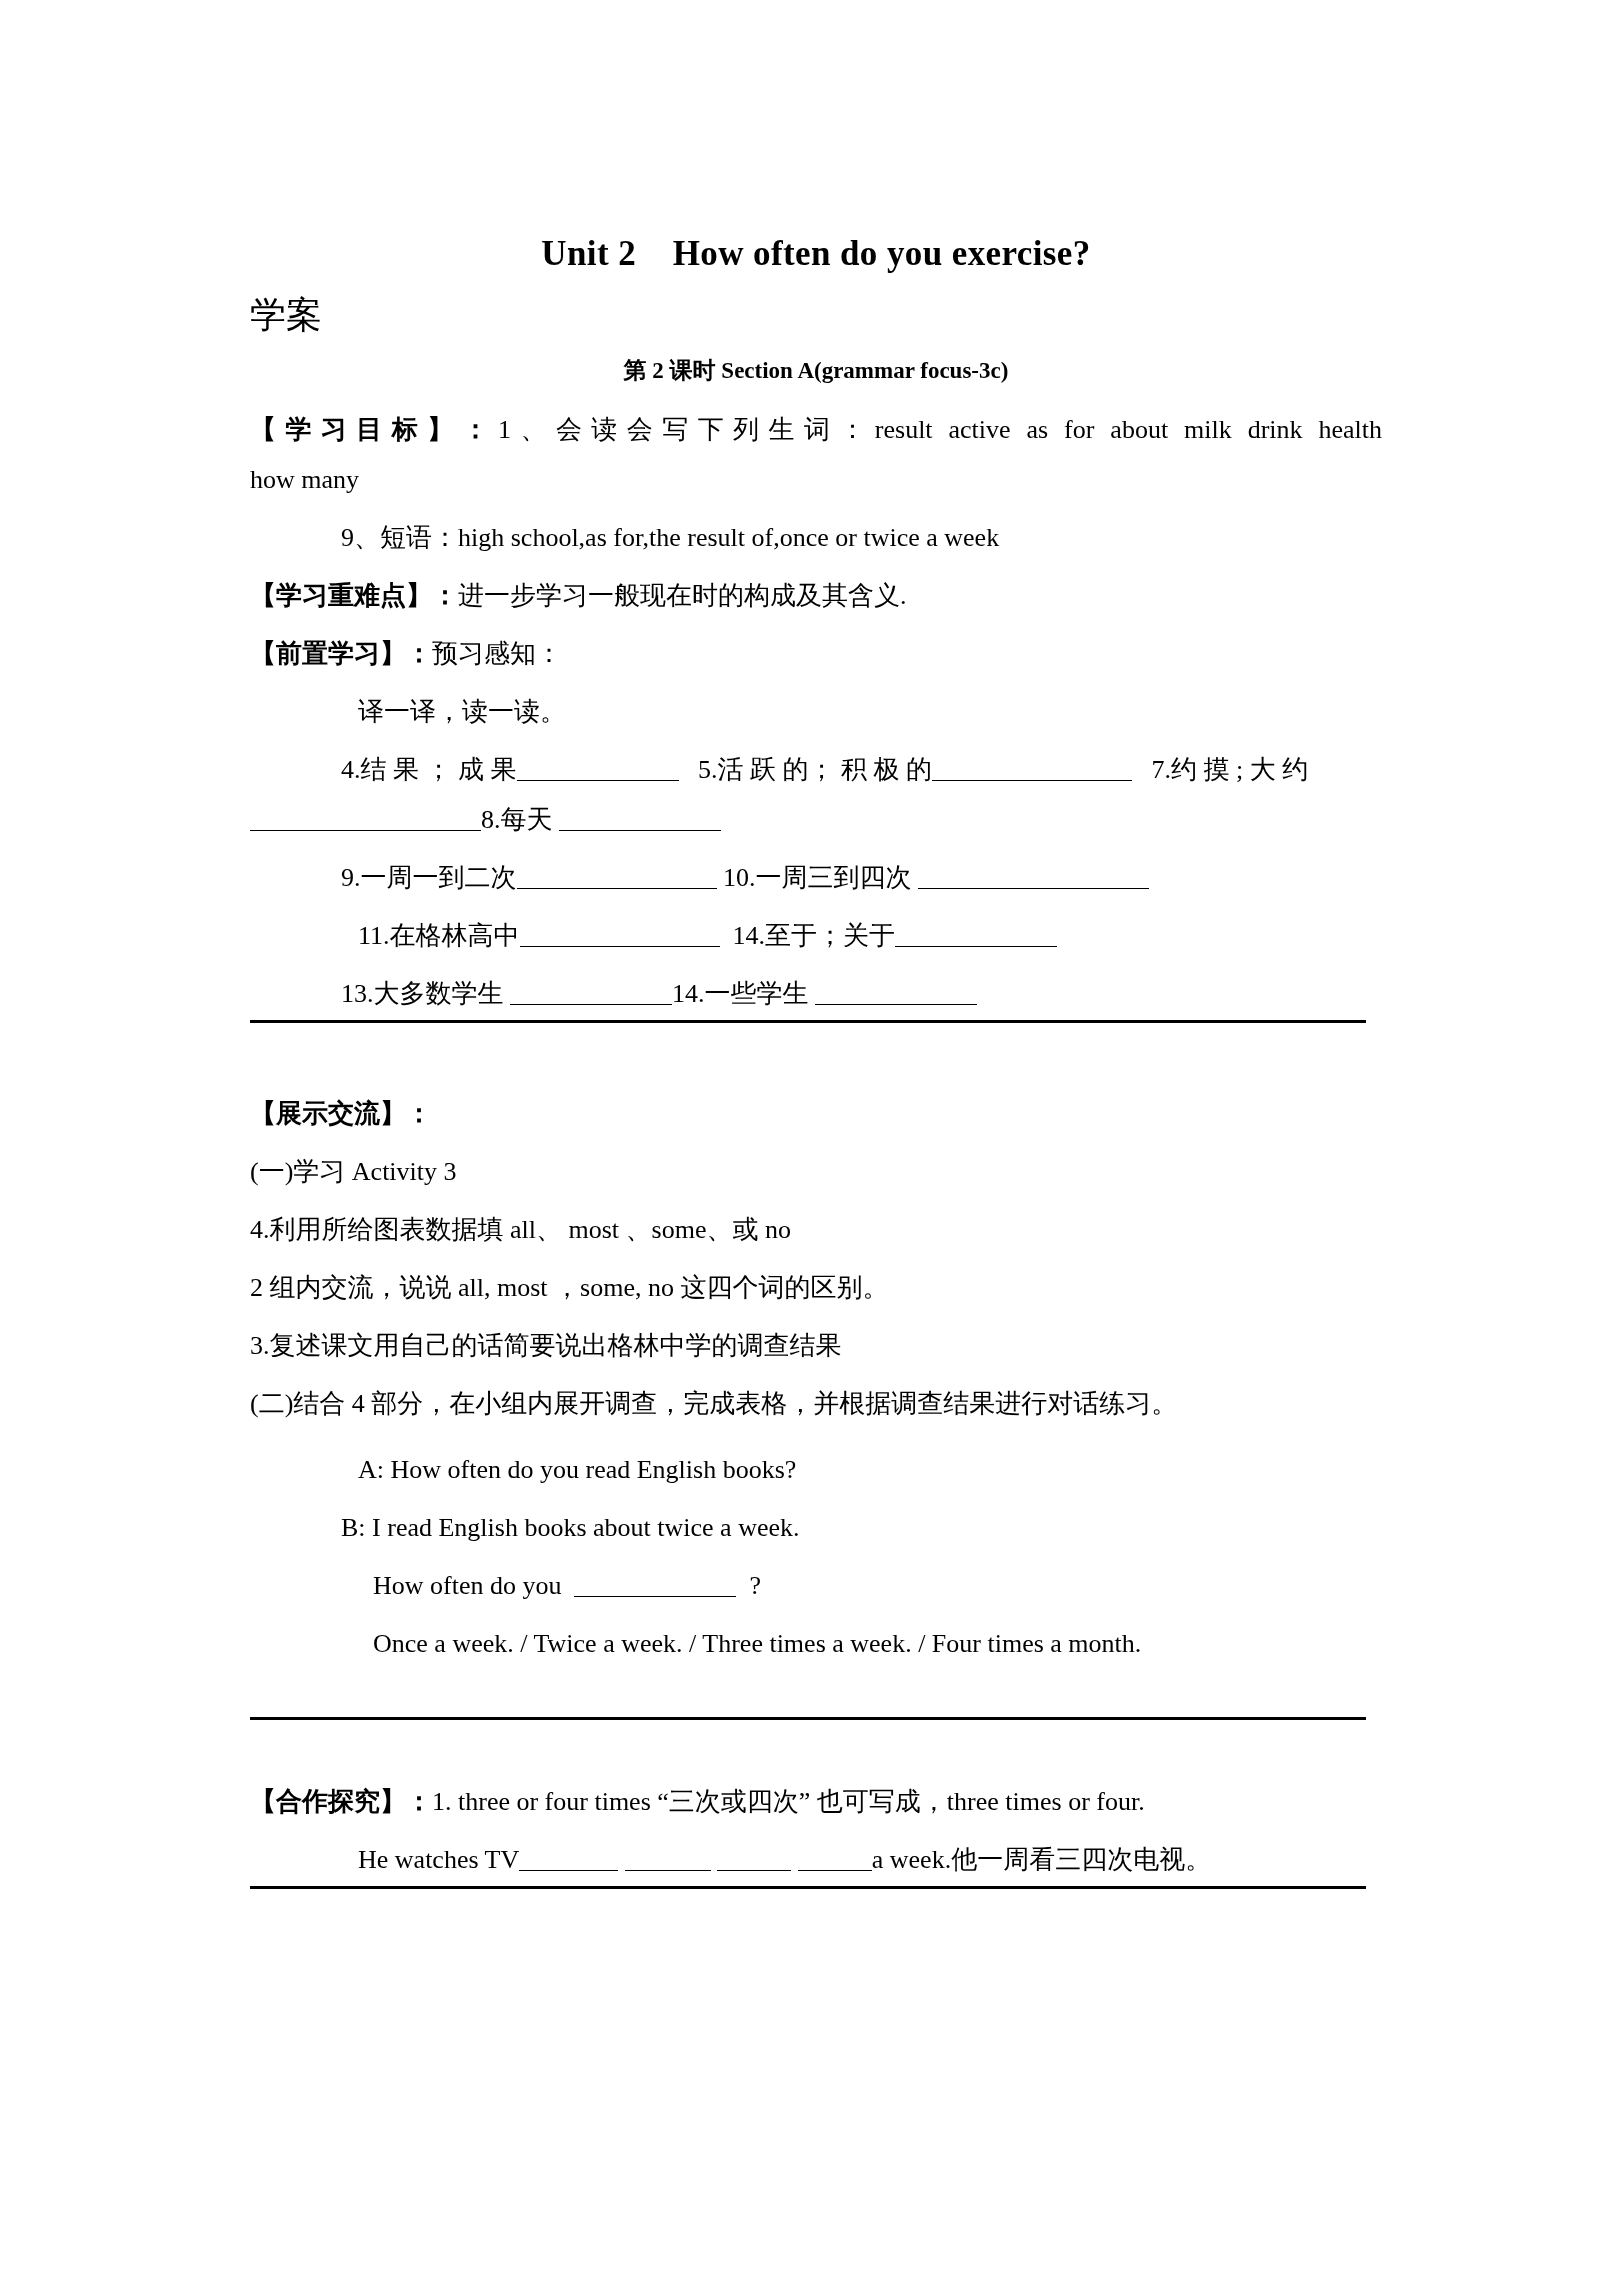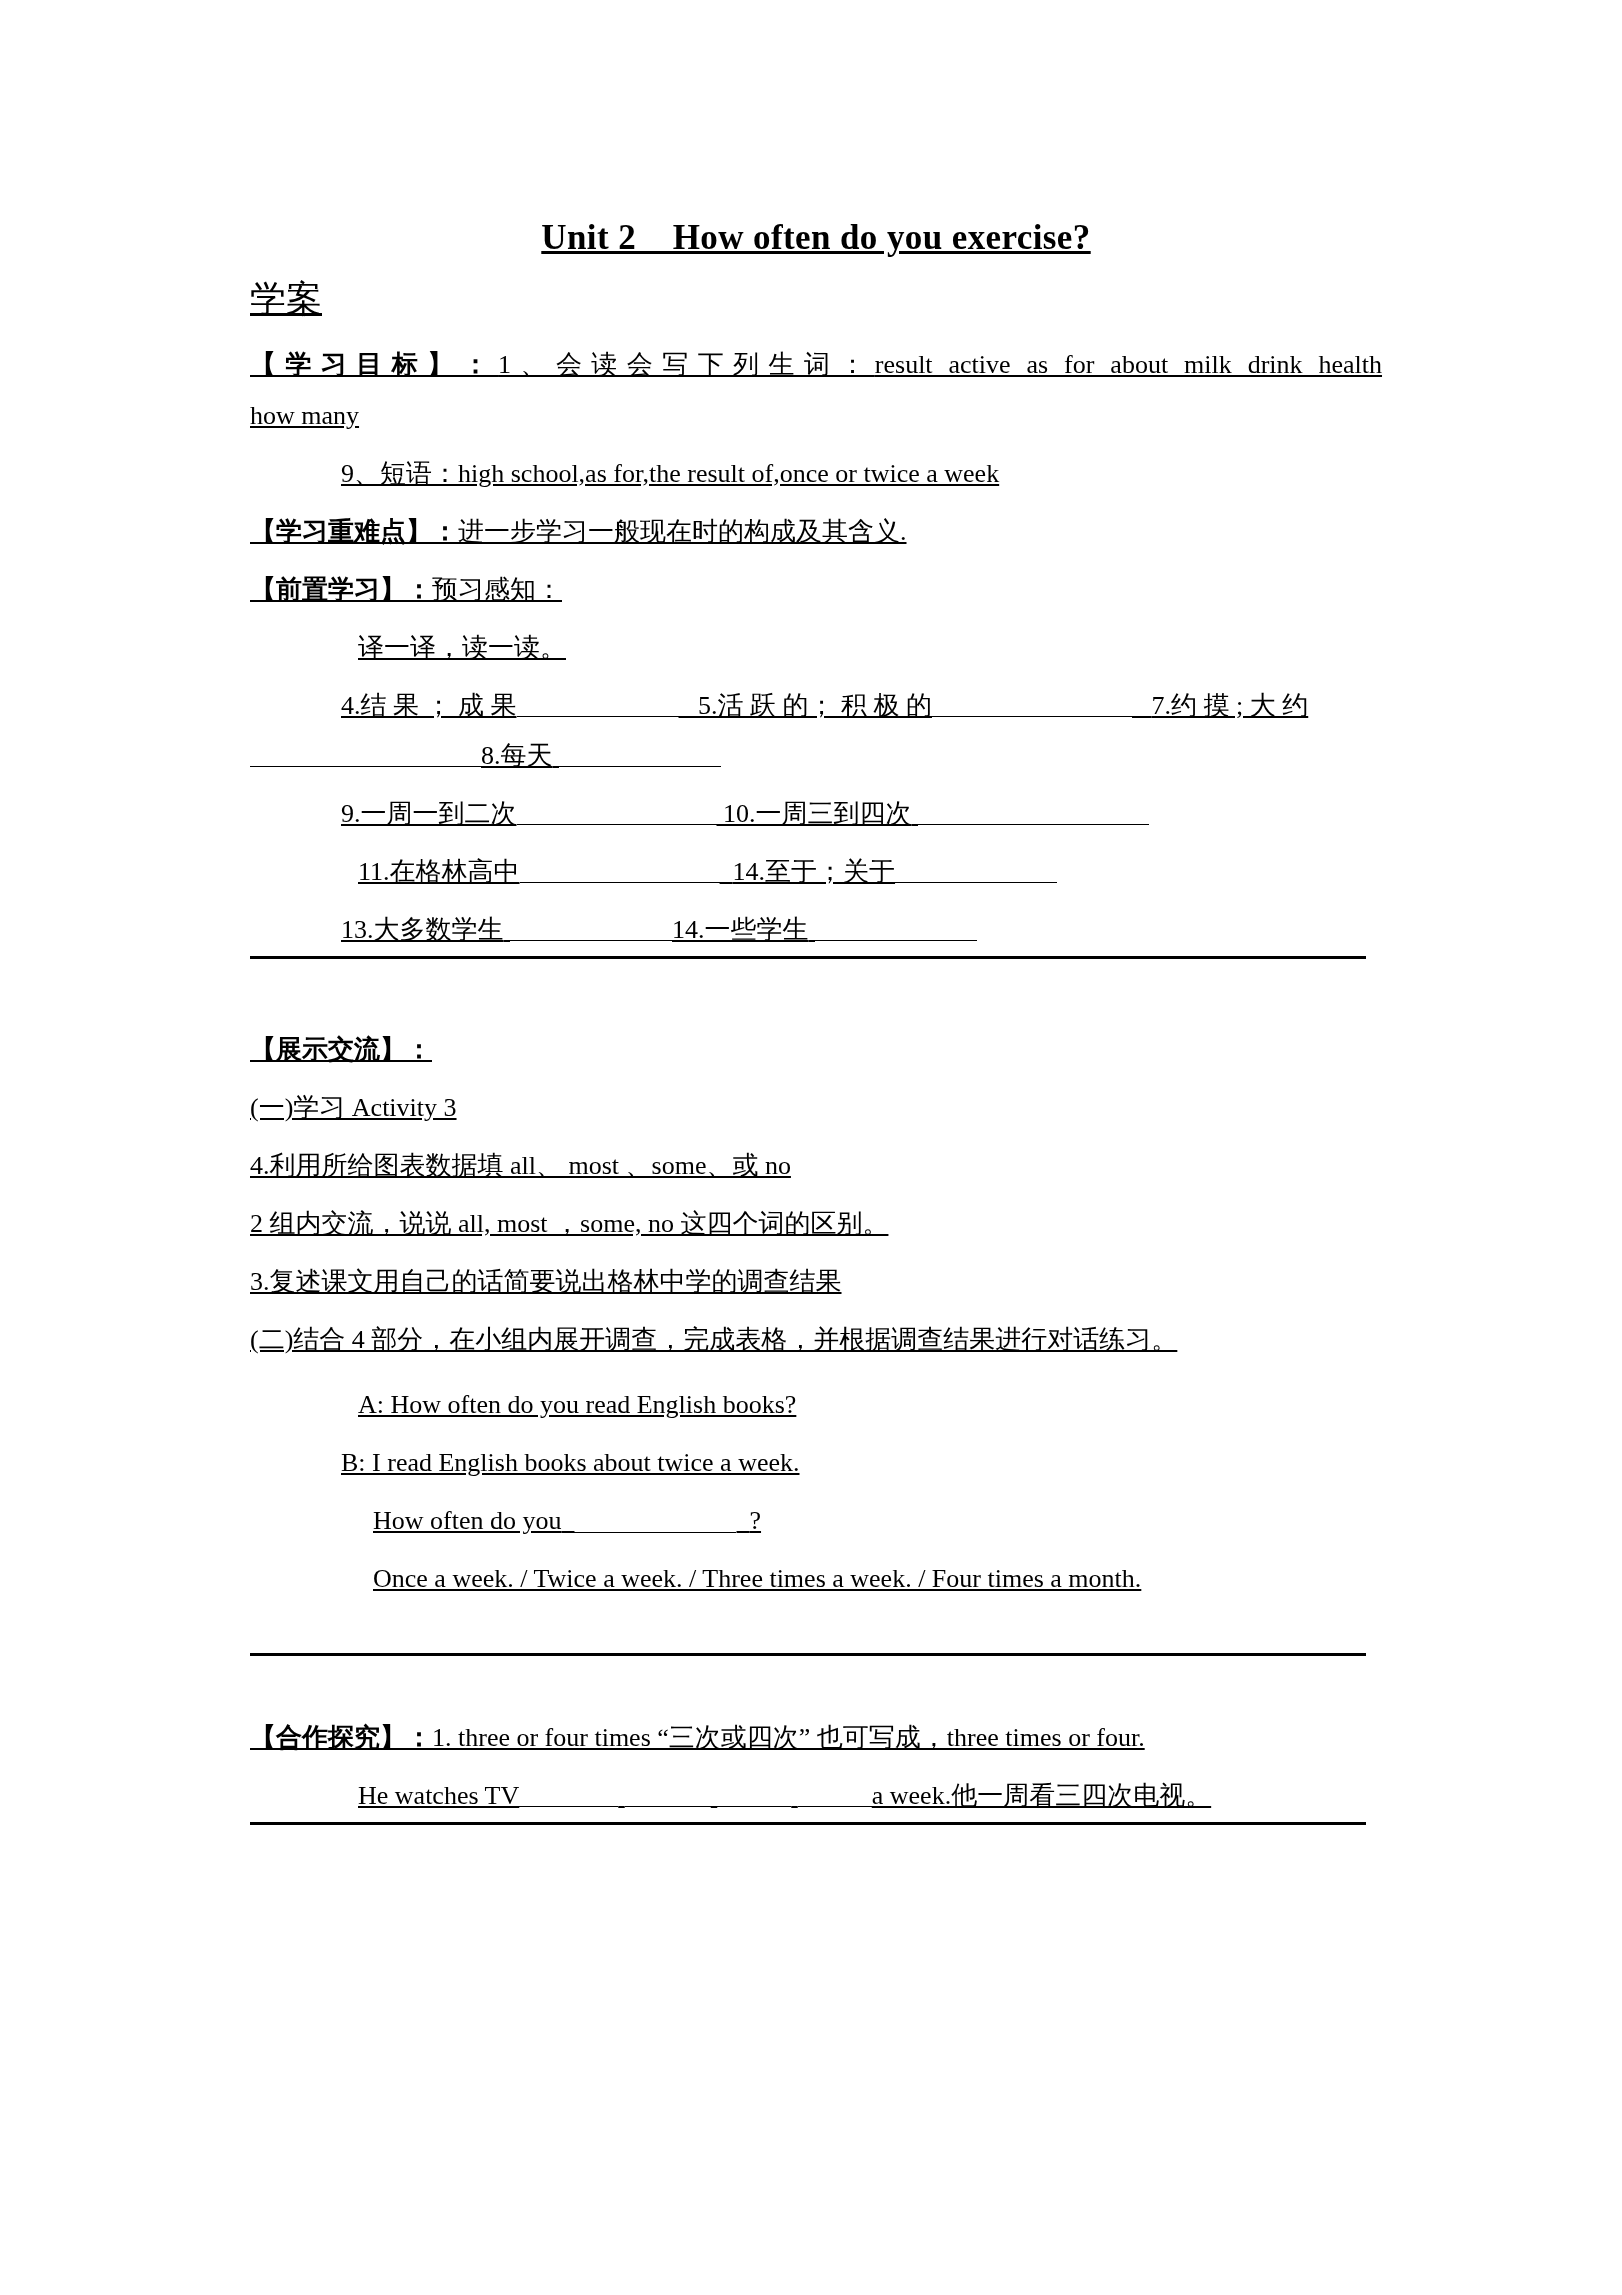--- a/index.html
+++ b/index.html
@@ -18,23 +18,22 @@
     position: relative;
     width: 1623px;
     height: 2295px;
     box-sizing: border-box;
     padding: 0;
     overflow: hidden;
   }
   .body-col {
     position: absolute;
     left: 250px;
-    top: 0;
+    top: 16px;
     width: 1132px;
-    text-decoration: underline;
   }
 
   
   .doc-title {
     text-align: center;
     font-weight: bold;
     font-size: 35px;
     letter-spacing: 0.4px;
     margin: 0;
     padding-top: 220px;
@@ -109,20 +108,21 @@
   .sect-gap-d { height: 62px; }
 </style>
 </head>
 <body>
 
 <div class="page">
   <div class="body-col">
 
     <h1 class="doc-title">Unit 2    How often do you exercise?</h1>
     <h2 class="doc-subtitle">学案</h2>
+    <h3 class="doc-sub2">第 2 课时 Section A(grammar focus-3c)</h3>
 
     <div class="gap-34"></div>
 
     <div class="p justify-line">
       <span class="hdr">【学习目标】：</span><span>1、会读会写下列生词：</span><span>result    active    as for    about    milk    drink    health</span>
     </div>
     <div class="gap-14"></div>
     <div class="p">how many</div>
 
     <div class="gap-24"></div>

